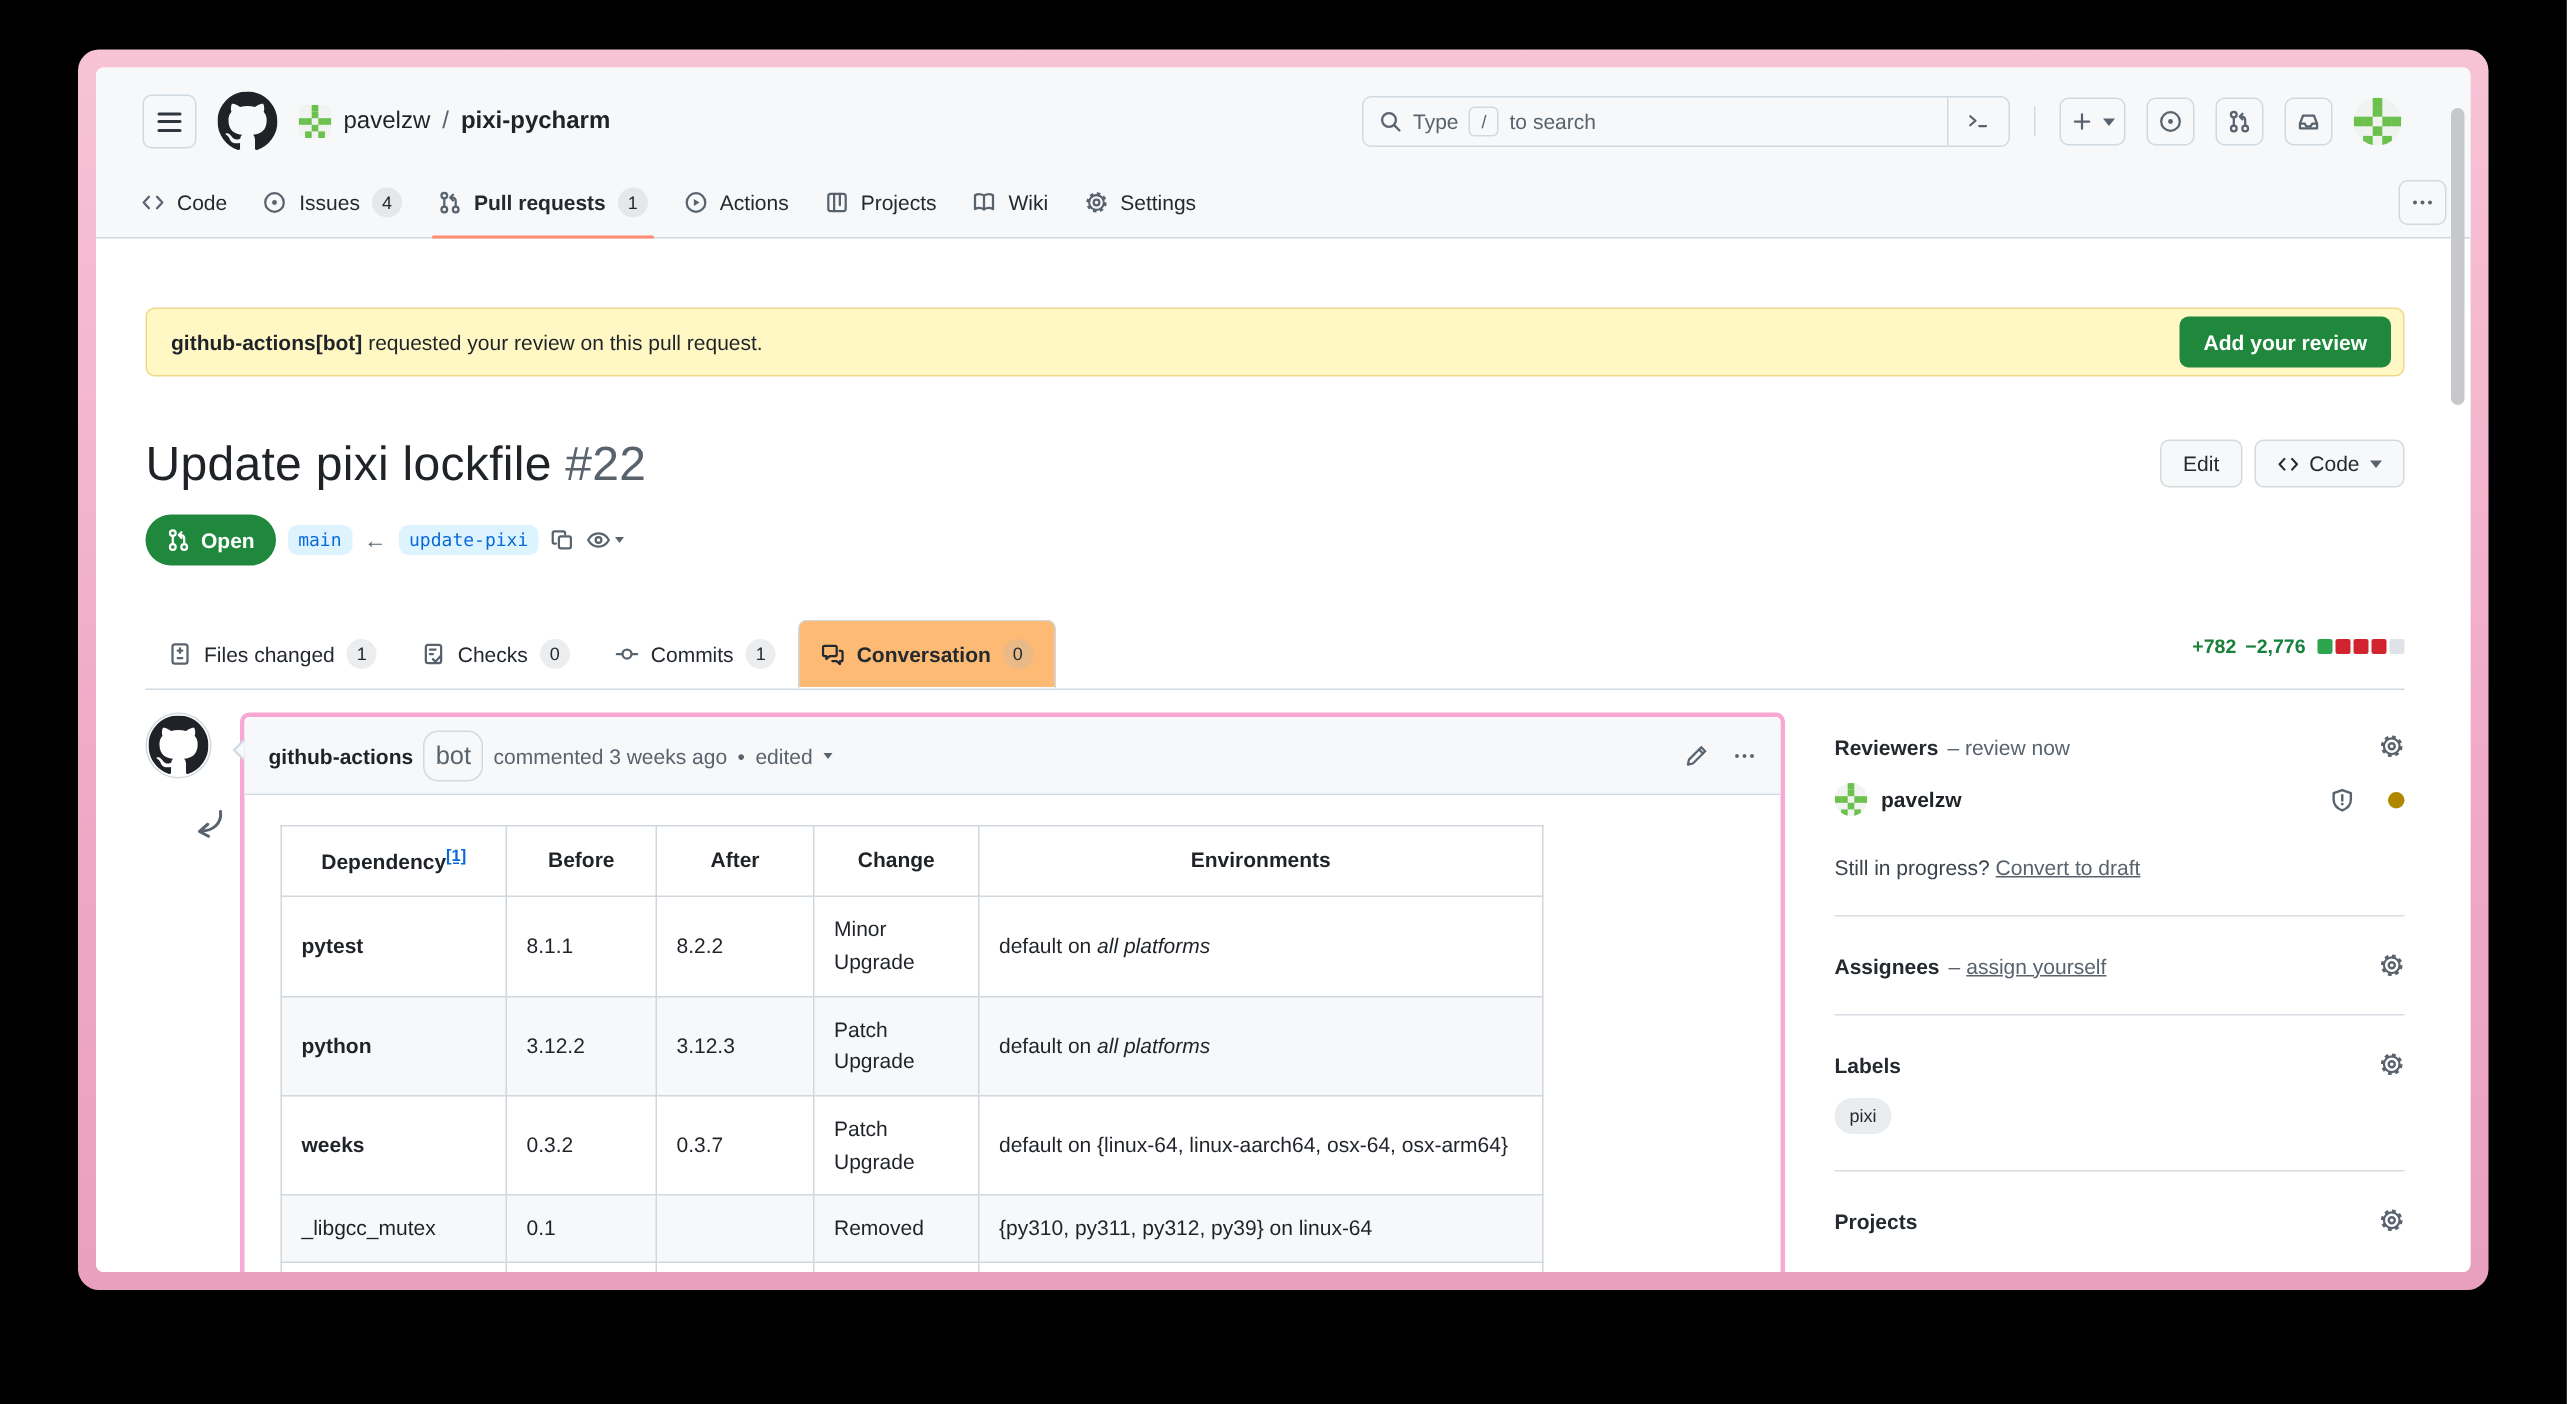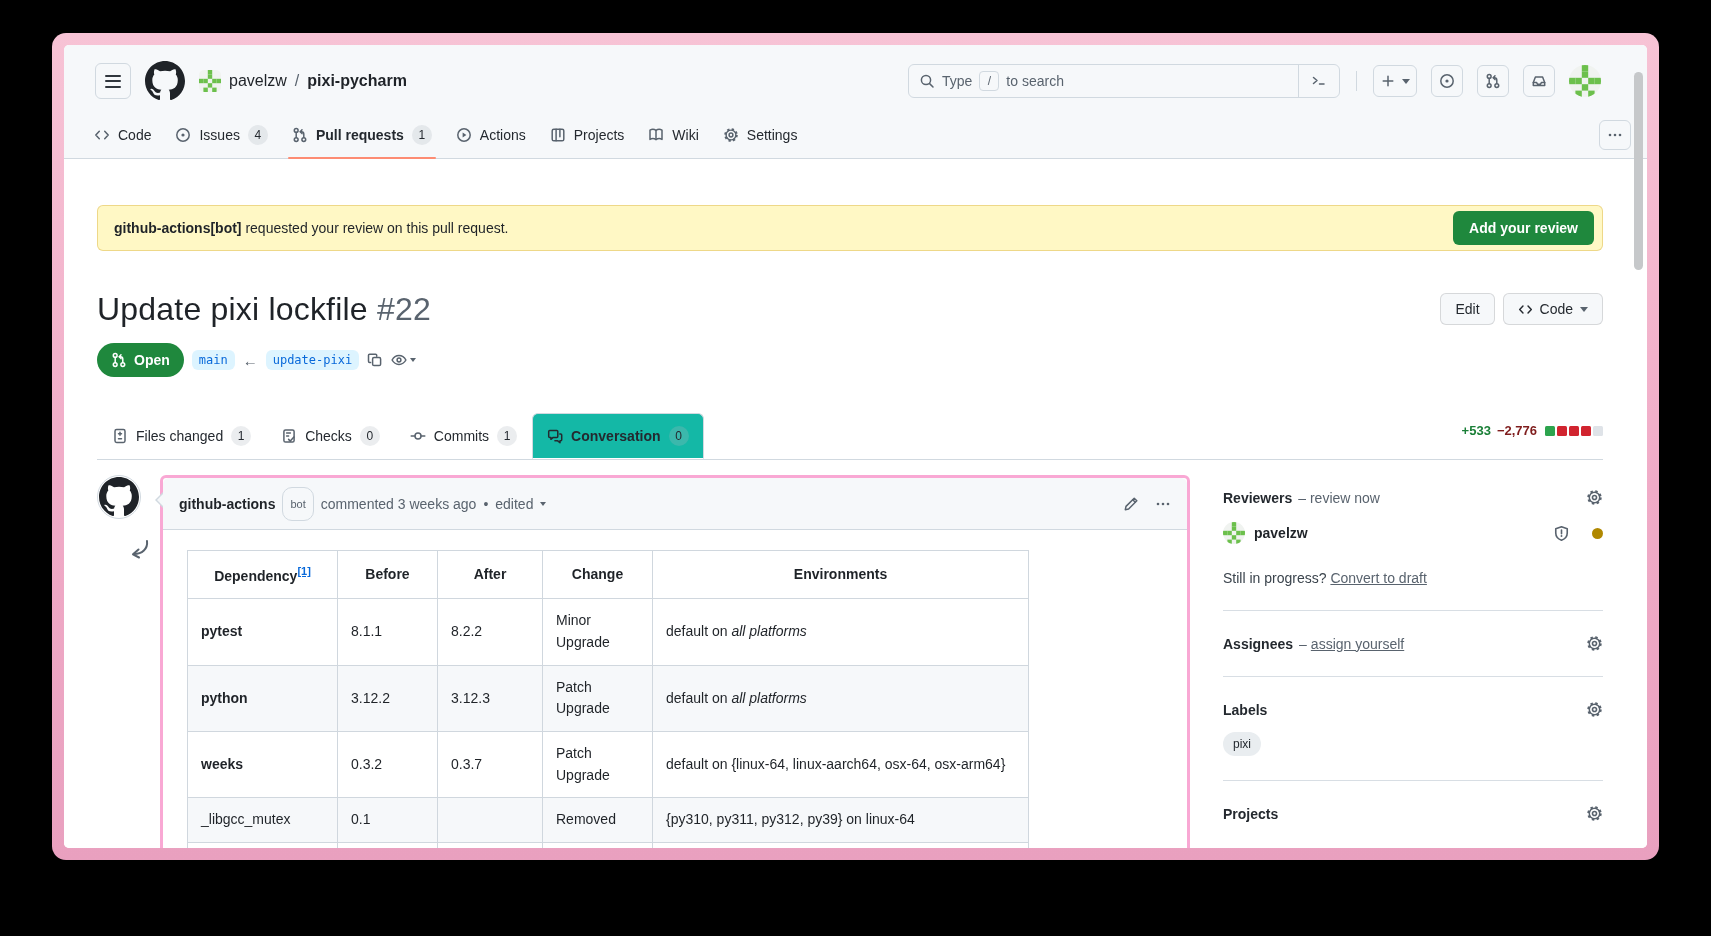--- a/index.html
+++ b/index.html
@@ -92,26 +92,26 @@
   .inline-icon { color:#59636e; display:flex; align-items:center; gap:3px; cursor:pointer; }
   .inline-icon svg { width:16px; height:16px; }
   .caret-sm { display:inline-block; width:0; height:0; border-left:3.5px solid transparent;
               border-right:3.5px solid transparent; border-top:4.5px solid #59636e; }
 
   .tabs-row { margin-top:36px; position:relative; border-bottom:1px solid #d1d9e0;
               display:flex; align-items:flex-start; height:47px; }
   .pr-tab { display:flex; align-items:center; gap:8px; padding:0 14px; height:46px;
             font-size:14px; color:#24292f; cursor:pointer; border:1px solid transparent; }
   .pr-tab svg { width:16px; height:16px; color:#59636e; }
-  .pr-tab.active { background:#14b8a6; border-color:#d1d9e0; border-bottom-color:#fff;
+  .pr-tab.active { background:#fdba74; border-color:#d1d9e0; border-bottom-color:#fff;
                    border-radius:6px 6px 0 0; font-weight:600; margin-bottom:-1px; }
   .pr-tab.active svg { color:#24292f; }
   .diffstat { position:absolute; right:0; top:10px; display:flex; align-items:center; gap:4px;
               font-size:13px; font-weight:700; }
-  .adds { color:#1a7f37; } .dels { color:#7f1d1d; margin-left:2px; }
+  .adds { color:#1a7f37; } .dels { color:#15803d; margin-left:2px; }
   .blocks { display:flex; gap:2px; margin-left:4px; }
   .blk { width:10px; height:10px; border-radius:1.5px; }
   .blk.added { background:#2da44e; } .blk.deleted { background:#d1242f; }
   .blk.neutral { background:#dfe3e8; }
 
   .main-grid { margin-top:15px; display:flex; align-items:flex-start; }
   .gutter { width:63px; flex:0 0 auto; position:relative; }
   .big-avatar { width:44px; height:44px; border-radius:50%; border:1px solid #d1d9e0;
                 background:#fff; display:flex; align-items:center; justify-content:center; }
   .big-avatar svg { width:40px; height:40px; color:#1f2328; }
@@ -122,21 +122,21 @@
   .comment::before { content:""; position:absolute; left:-8px; top:14px; width:0; height:0;
              border-top:8px solid transparent; border-bottom:8px solid transparent;
              border-right:8px solid #d1d9e0; }
   .comment::after { content:""; position:absolute; left:-6.5px; top:15.5px; width:0; height:0;
              border-top:6.5px solid transparent; border-bottom:6.5px solid transparent;
              border-right:6.5px solid #f6f8fa; }
   .comment-head { height:52px; background:#f6f8fa; border-bottom:1px solid #d1d9e0;
                   border-radius:6px 6px 0 0; display:flex; align-items:center; padding:0 16px;
                   font-size:14px; color:#59636e; gap:7px; }
   .comment-head .author { font-weight:700; color:#1f2328; }
-  .bot-badge { border:1px solid #d1d9e0; border-radius:10px; font-size:11px; padding:16px 7px;
+  .bot-badge { border:1px solid #d1d9e0; border-radius:10px; font-size:17px; padding:16px 7px;
                height:20px; display:flex; align-items:center; color:#59636e; }
   .head-actions { margin-left:auto; display:flex; align-items:center; gap:16px; color:#59636e; }
   .head-actions svg { width:16px; height:16px; cursor:pointer; }
   .comment-body { padding:20px 24px; }
 
   table.dep { border-collapse:collapse; table-layout:fixed; width:841px; font-size:14px; }
   .dep col.c1{width:150px}.dep col.c2{width:100px}.dep col.c3{width:105px}
   .dep col.c4{width:110px}.dep col.c5{width:376px}
   .dep th, .dep td { border:1px solid #d0d7de; padding:11px 13px; line-height:1.55;
                      vertical-align:middle; text-align:left; word-wrap:break-word; }
@@ -421,21 +421,21 @@
             </div>
             <div class="pr-tab active">
               <svg viewBox="0 0 16 16">
                 <path d="M1.7 3.5c0-.6.4-1 1-1h7.1c.6 0 1 .4 1 1v4.9c0 .6-.4 1-1 1H6.2L3.9 11.3V9.4H2.7c-.6 0-1-.4-1-1z" fill="none" stroke="currentColor" stroke-width="1.5" stroke-linecap="round" stroke-linejoin="round"></path>
                 <path d="M12.8 5.9h.9c.6 0 1 .4 1 1v4.9c0 .6-.4 1-1 1h-.7v1.9l-2.3-1.9H7.9" fill="none" stroke="currentColor" stroke-width="1.5" stroke-linecap="round" stroke-linejoin="round"></path>
               </svg>
               <span>Conversation</span>
               <span class="pill">0</span>
             </div>
             <div class="diffstat">
-            <span class="adds">+533</span>
+            <span class="adds">+782</span>
             <span class="dels">−2,776</span>
             <span class="blocks" id="diff-blocks">
                 <span class="blk added"></span>
                 <span class="blk deleted"></span>
                 <span class="blk deleted"></span>
                 <span class="blk deleted"></span>
                 <span class="blk neutral"></span>
               </span>
           </div>
         </div>

